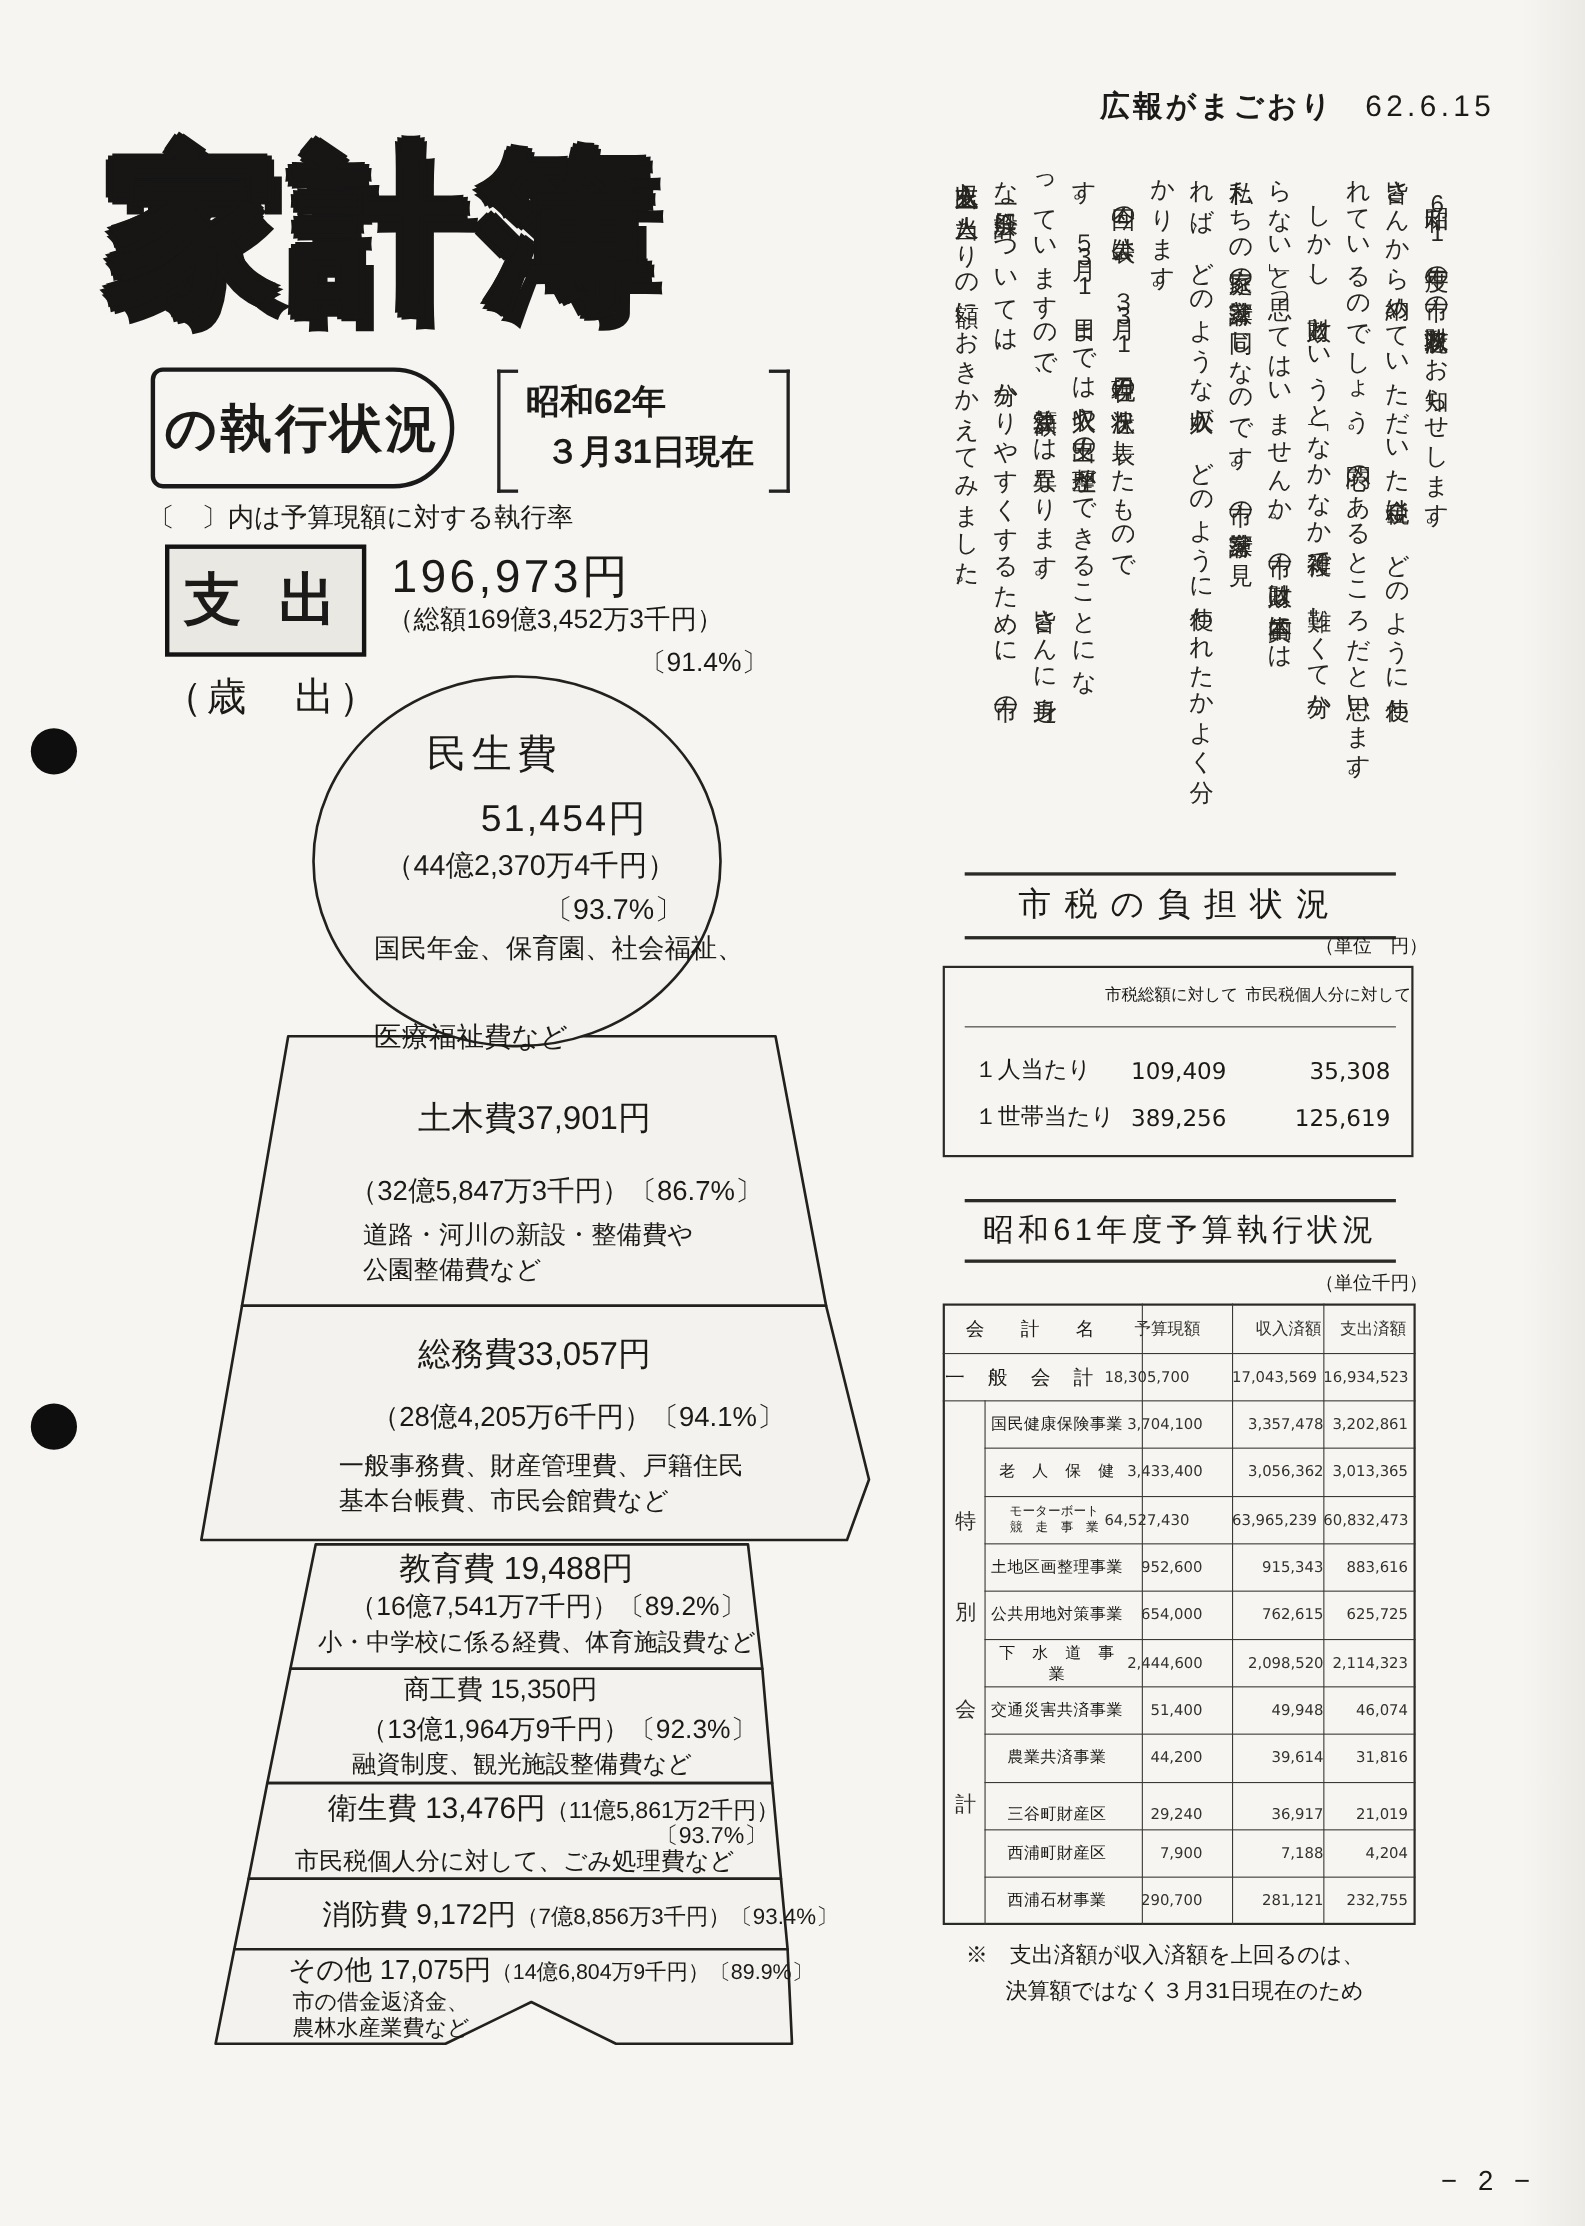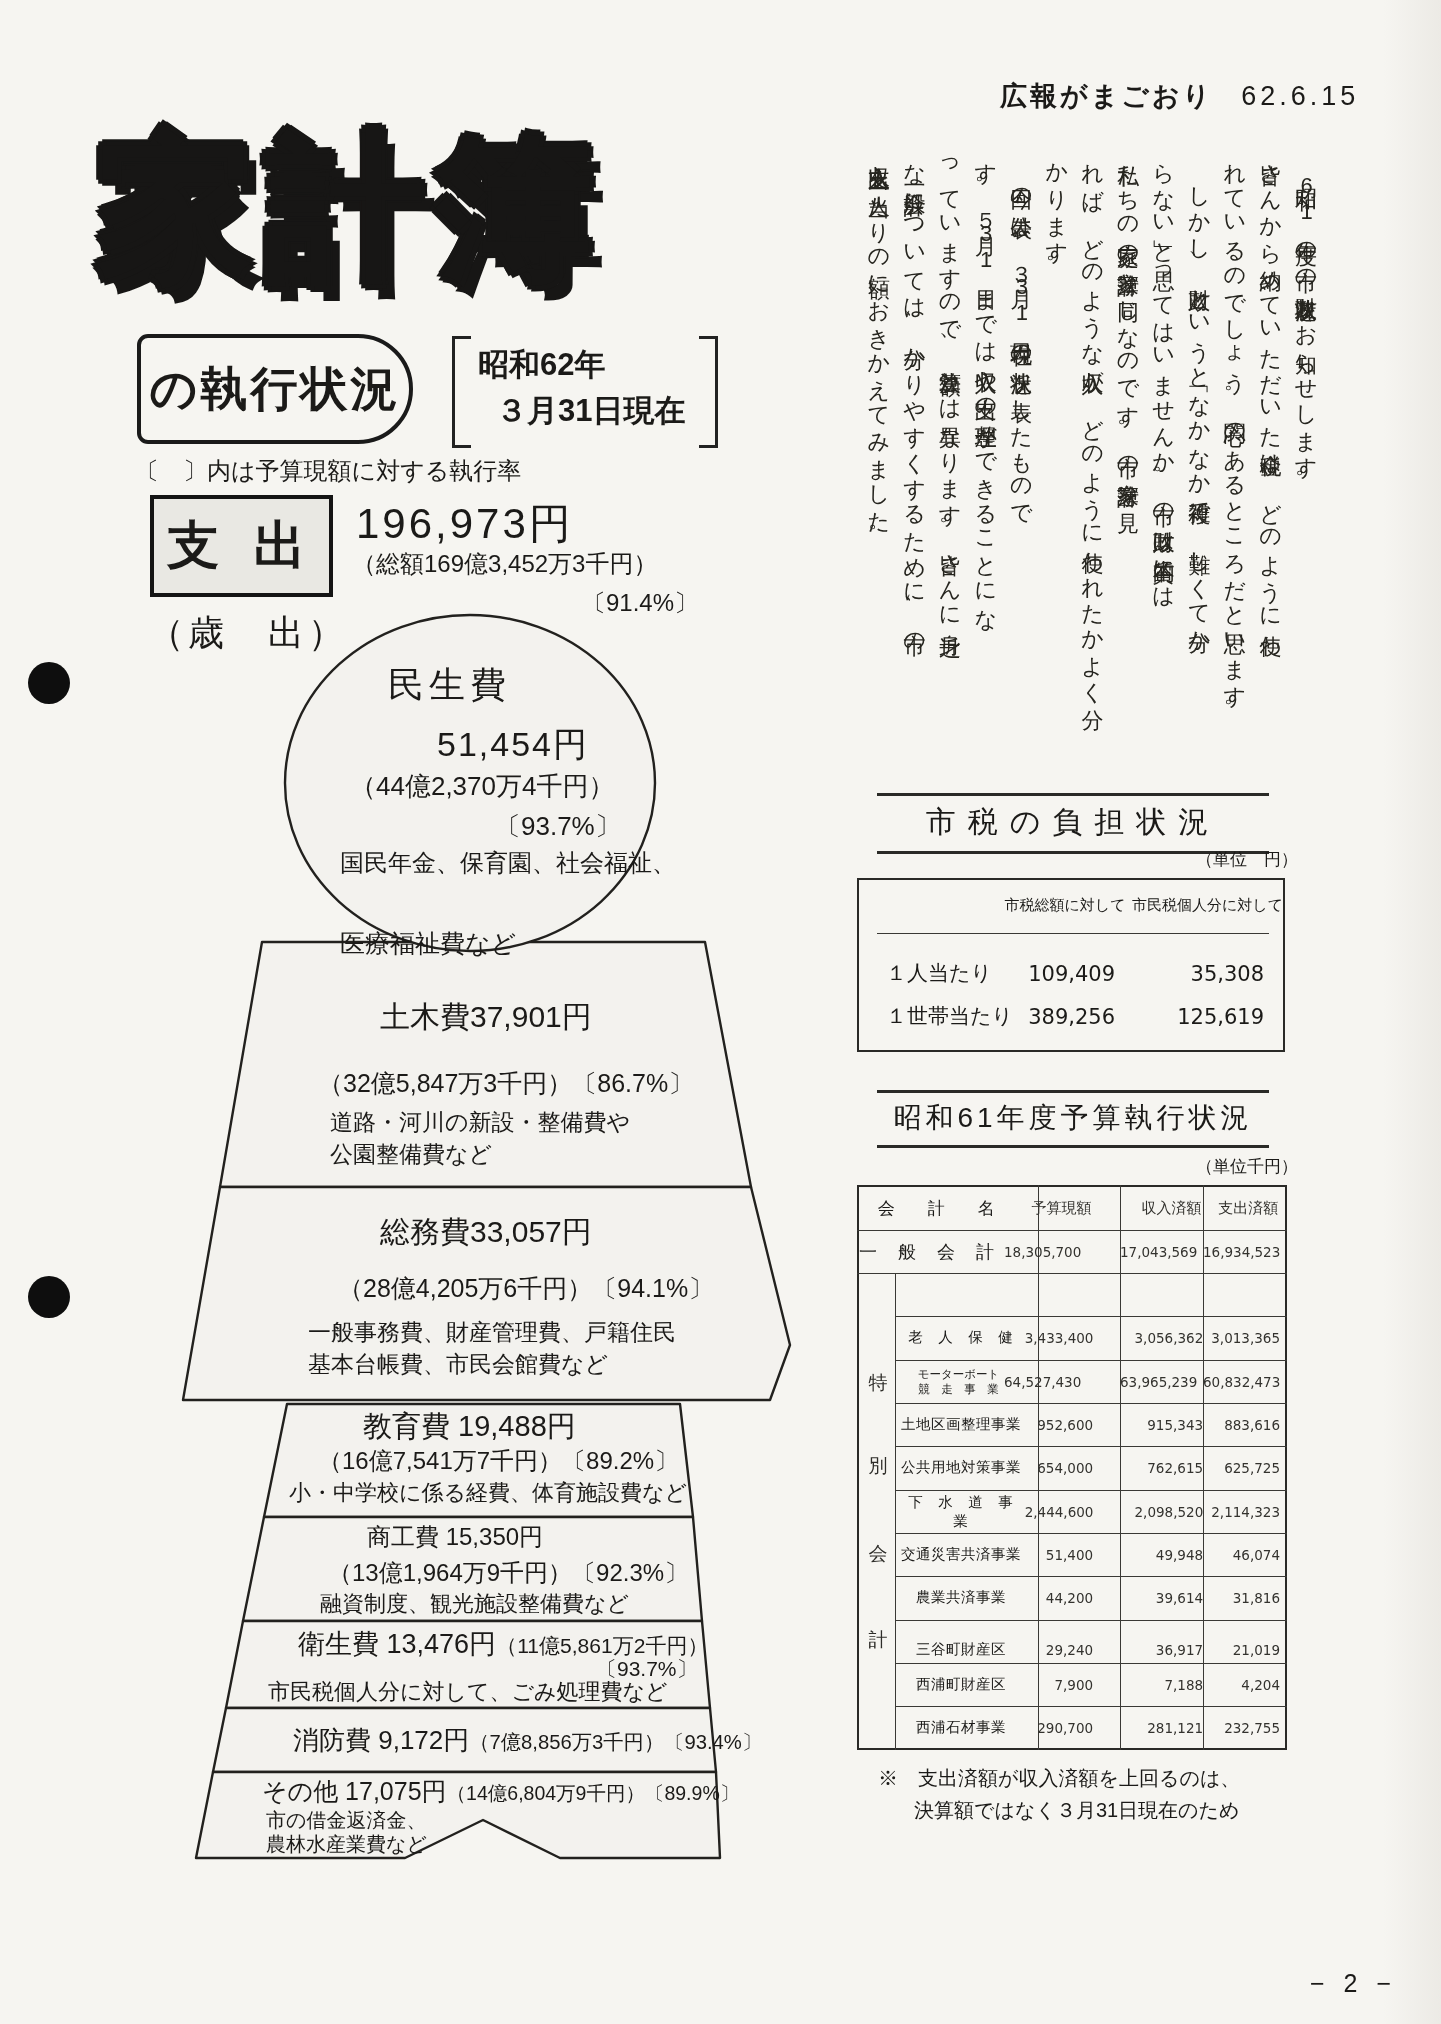--- a/index.html
+++ b/index.html
@@ -193,20 +193,26 @@
 <div class="gchar" style="top:1453px;">別</div>
 <div class="gchar" style="top:1541px;">会</div>
 <div class="gchar" style="top:1627px;">計</div>
 
 <div class="brow" style="top:1230px;">
   <div class="blabel">一 般 会 計</div>
   <div class="bnum c1">18,305,700</div>
   <div class="bnum c2">17,043,569</div>
   <div class="bnum c3">16,934,523</div>
 </div>
+<div class="brow" style="top:1273px;">
+  <div class="blabel sub">国民健康保険事業</div>
+  <div class="bnum c1">3,704,100</div>
+  <div class="bnum c2">3,357,478</div>
+  <div class="bnum c3">3,202,861</div>
+</div>
 <div class="brow" style="top:1316px;">
   <div class="blabel sub">老　人　保　健</div>
   <div class="bnum c1">3,433,400</div>
   <div class="bnum c2">3,056,362</div>
   <div class="bnum c3">3,013,365</div>
 </div>
 <div class="brow" style="top:1360px;">
   <div class="blabel sub2">
     <div>モーターボート</div>
     <div>競　走　事　業</div>

